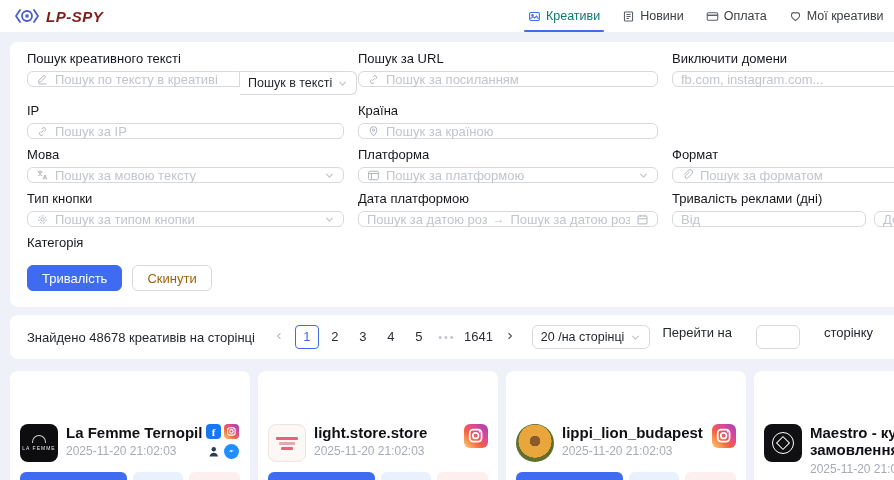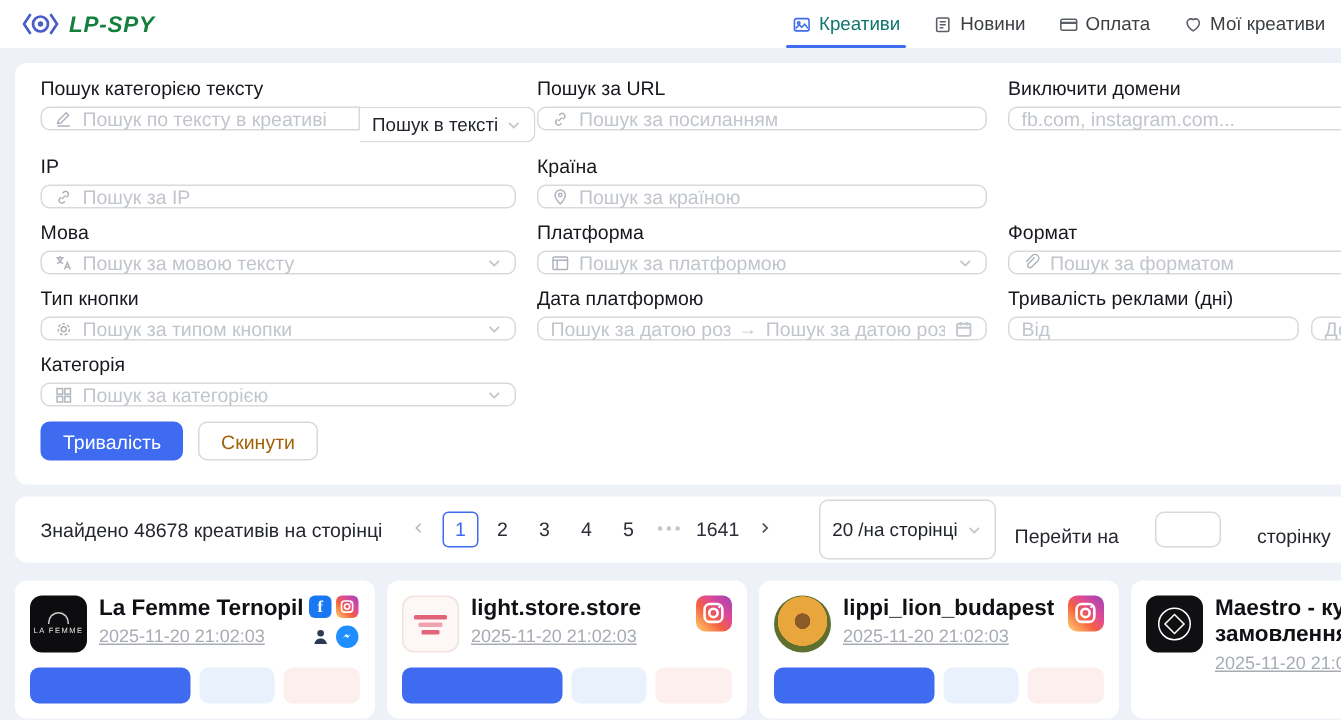--- a/index.html
+++ b/index.html
@@ -3,21 +3,21 @@
 <meta charset="utf-8">
 <style>
   * { box-sizing: border-box; margin: 0; padding: 0; }
   html,body { width:894px; height:480px; overflow:hidden; }
   body { background:#eef1f7; font-family:"Liberation Sans", sans-serif; position:relative; }
   .page { width:1010px; }
 
   
   .header { height:32px; background:#fff; position:relative; display:flex; align-items:center; padding-left:14px; width:1010px; }
   .logo { display:flex; align-items:center; gap:6px; }
-  .logo-text { font-size:15px; font-weight:700; font-style:italic; color:#15803d; letter-spacing:.5px; }
+  .logo-text { font-size:15px; font-weight:700; font-style:italic; color:#7f1d1d; letter-spacing:.5px; }
   .nav { position:absolute; left:528px; top:0; height:32px; display:flex; align-items:center; gap:22px; }
   .nav-item { display:flex; align-items:center; gap:5px; font-size:12.5px; color:#3c4043; font-weight:500; cursor:pointer; height:32px; position:relative; text-decoration:none; }
   .nav-item svg { width:13px; height:13px; stroke:#5a5f66; fill:none; stroke-width:1.3; }
   .nav-item.active { color:#0f766e; }
   .nav-item.active svg { stroke:#3e6bf0; }
   .nav-item.active::after { content:""; position:absolute; left:-4px; right:-4px; bottom:0; height:2px; background:#3e6bf0; border-radius:2px; }
 
   
   .filter-card { margin:10px 0 0 10px; width:1010px; background:#fff; border-radius:8px; padding:10px 17px 16px; }
   .frow { display:grid; grid-template-columns:317px 300px 330px; gap:9px 14px; margin-bottom:9px; }
@@ -40,43 +40,43 @@
   .btn-default { background:#fff; border:1px solid #d9d9d9; color:#a16207; }
 
   
   .results-bar { margin:8px 0 0 10px; width:1010px; height:44px; background:#fff; border-radius:8px; display:flex; align-items:center; padding:0 17px; font-size:13px; color:#24272e; }
   .pager { display:flex; align-items:center; gap:4px; margin-left:12px; }
   .pg { min-width:24px; height:24px; line-height:22px; text-align:center; border:1px solid transparent; border-radius:4px; color:#2c2f36; cursor:pointer; font-size:13px; }
   .pg.active { border-color:#3e6bf0; color:#3e6bf0; }
   .pg-nav { color:#b9bdc4; } .pg-nav.enabled { color:#4a4e55; }
   .pg-nav svg { width:10px; height:10px; stroke:currentColor; fill:none; stroke-width:1.6; }
   .pg-dots { color:#c1c5cc; letter-spacing:2px; font-size:11px; }
-  .size-select { margin-left:24px; height:40px; border:1px solid #d9d9d9; border-radius:6px; display:flex; align-items:center; gap:6px; padding:0 8px; font-size:12.5px; color:#1f2329; cursor:pointer;text-align:right; }
-  .goto { display:flex; align-items:flex-end; gap:24px; margin-left:12px; }
+  .size-select { margin-left:10px; height:24px; border:1px solid #d9d9d9; border-radius:6px; display:flex; align-items:center; gap:6px; padding:0 8px; font-size:12.5px; color:#1f2329; cursor:pointer;text-align:right; }
+  .goto { display:flex; align-items:flex-start; gap:24px; margin-left:12px; }
   .goto input { width:44px; height:24px; border:1px solid #d9d9d9; border-radius:6px; outline:none; padding:0 6px; font-size:13px; }
 
   
   .cards { margin:12px 0 0 10px; display:flex; gap:8px; width:1010px; }
   .card { width:240px; background:#fff; border-radius:8px; padding:10px; flex-shrink:0; }
-  .card-head { display:flex; gap:8px; }
+  .card-head { display:flex; gap:8px;margin-top:43px; }
   .avatar { width:38px; height:38px; border-radius:8px; flex-shrink:0; overflow:hidden; display:flex; align-items:center; justify-content:center; }
   .avatar.dark { background:#0d0d0f; color:#fff; flex-direction:column; }
   .avatar-orn { width:14px; height:8px; border:1px solid #cfcfcf; border-bottom:none; border-radius:7px 7px 0 0; margin-bottom:2px; }
   .avatar-label { font-size:5px; letter-spacing:1px; color:#e8e8e8; }
   .avatar.shop { background:#fdf7f5; border:1px solid #f0e2de; flex-direction:column; gap:2px; }
   .shop-line { width:22px; height:3px; background:#e2647a; border-radius:1px; }
   .shop-line.s2 { width:16px; background:#eda3b0; }
   .avatar.lion { border-radius:50%; background:radial-gradient(circle at 50% 45%, #8a5a28 0 18%, #e8a63c 19% 58%, #5f6f2e 59% 78%, #d9c27a 79%); }
   .avatar.maestro { background:#101012; }
   .maestro-emblem { width:22px; height:22px; border:1.5px solid #fff; border-radius:50%; display:flex; align-items:center; justify-content:center; }
   .maestro-emblem span { width:10px; height:10px; border:1.5px solid #fff; transform:rotate(45deg); display:block; }
   .card-info { flex:1; min-width:0; }
   .card-title { font-size:15px; font-weight:700; color:#101114; line-height:1.15; white-space:nowrap; }
   .card-title.wrap { white-space:normal; }
-  .card-date { font-size:12px; color:#a7abb3; margin-top:3px;text-decoration:underline; }
+  .card-date { font-size:12px; color:#a7abb3; margin-top:3px; }
   .socials { flex-shrink:0; display:grid; grid-template-columns:repeat(2, 16px); gap:2px; }
   .socials.single { display:block; }
   .soc { width:15px; height:15px; border-radius:4px; display:flex; align-items:center; justify-content:center; }
   .soc.big { width:24px; height:24px; border-radius:6px; }
   .soc.facebook { background:#1877f2; color:#fff; font-size:11px; font-weight:700; font-family:"Liberation Serif", serif; }
   .soc.instagram { background:linear-gradient(45deg,#fdc468 5%,#f56040 40%,#df4996 65%,#a445b2 95%); }
   .soc.instagram svg { width:72%; height:72%; stroke:#fff; fill:none; stroke-width:1.6; }
   .soc.messenger { background:#1f8fff; border-radius:50%; }
   .soc.messenger svg { width:70%; height:70%; fill:#fff; }
   .soc.person svg { width:90%; height:90%; fill:#2b3a55; }
@@ -130,21 +130,21 @@
           </svg>
         <span>Мої креативи</span>
       </a>
 
     </div>
   </div>
 
   <div class="filter-card">
     <div class="frow">
       <div>
-        <div class="flabel">Пошук категорією тексту</div>
+        <div class="flabel">Пошук креативного тексті</div>
         <div class="group">
           <div class="inp main">
             <svg class="lead" viewBox="0 0 16 16">
                 <path d="M3 11.5l.6-2.4L10 2.7l2 2-6.4 6.4-2.6.4z"></path>
                 <path d="M3 13.5h10"></path>
               </svg>
             <input placeholder="Пошук по тексту в креативі" style="">
           </div>
           <div class="addon">
             <span>Пошук в тексті</span>
@@ -271,32 +271,20 @@
           <div class="inp">
               <input placeholder="До" style="">
             </div>
         </div>
       </div>
     </div>
 
     <div class="frow" style="margin-bottom:0">
       <div>
         <div class="flabel">Категорія</div>
-        <div class="inp">
-          <svg class="lead" viewBox="0 0 16 16">
-              <rect x="2.5" y="2.5" width="4.6" height="4.6"></rect>
-              <rect x="8.9" y="2.5" width="4.6" height="4.6"></rect>
-              <rect x="2.5" y="8.9" width="4.6" height="4.6"></rect>
-              <rect x="8.9" y="8.9" width="4.6" height="4.6"></rect>
-            </svg>
-          <input placeholder="Пошук за категорією" style="">
-          <svg class="chev" viewBox="0 0 14 14">
-              <path d="M3 5l4 4 4-4"></path>
-            </svg>
-        </div>
       </div>
     </div>
 
     <div class="btn-row">
       <button class="btn btn-primary">Тривалість</button>
       <button class="btn btn-default">Скинути</button>
     </div>
   </div>
 
   <div class="results-bar">

